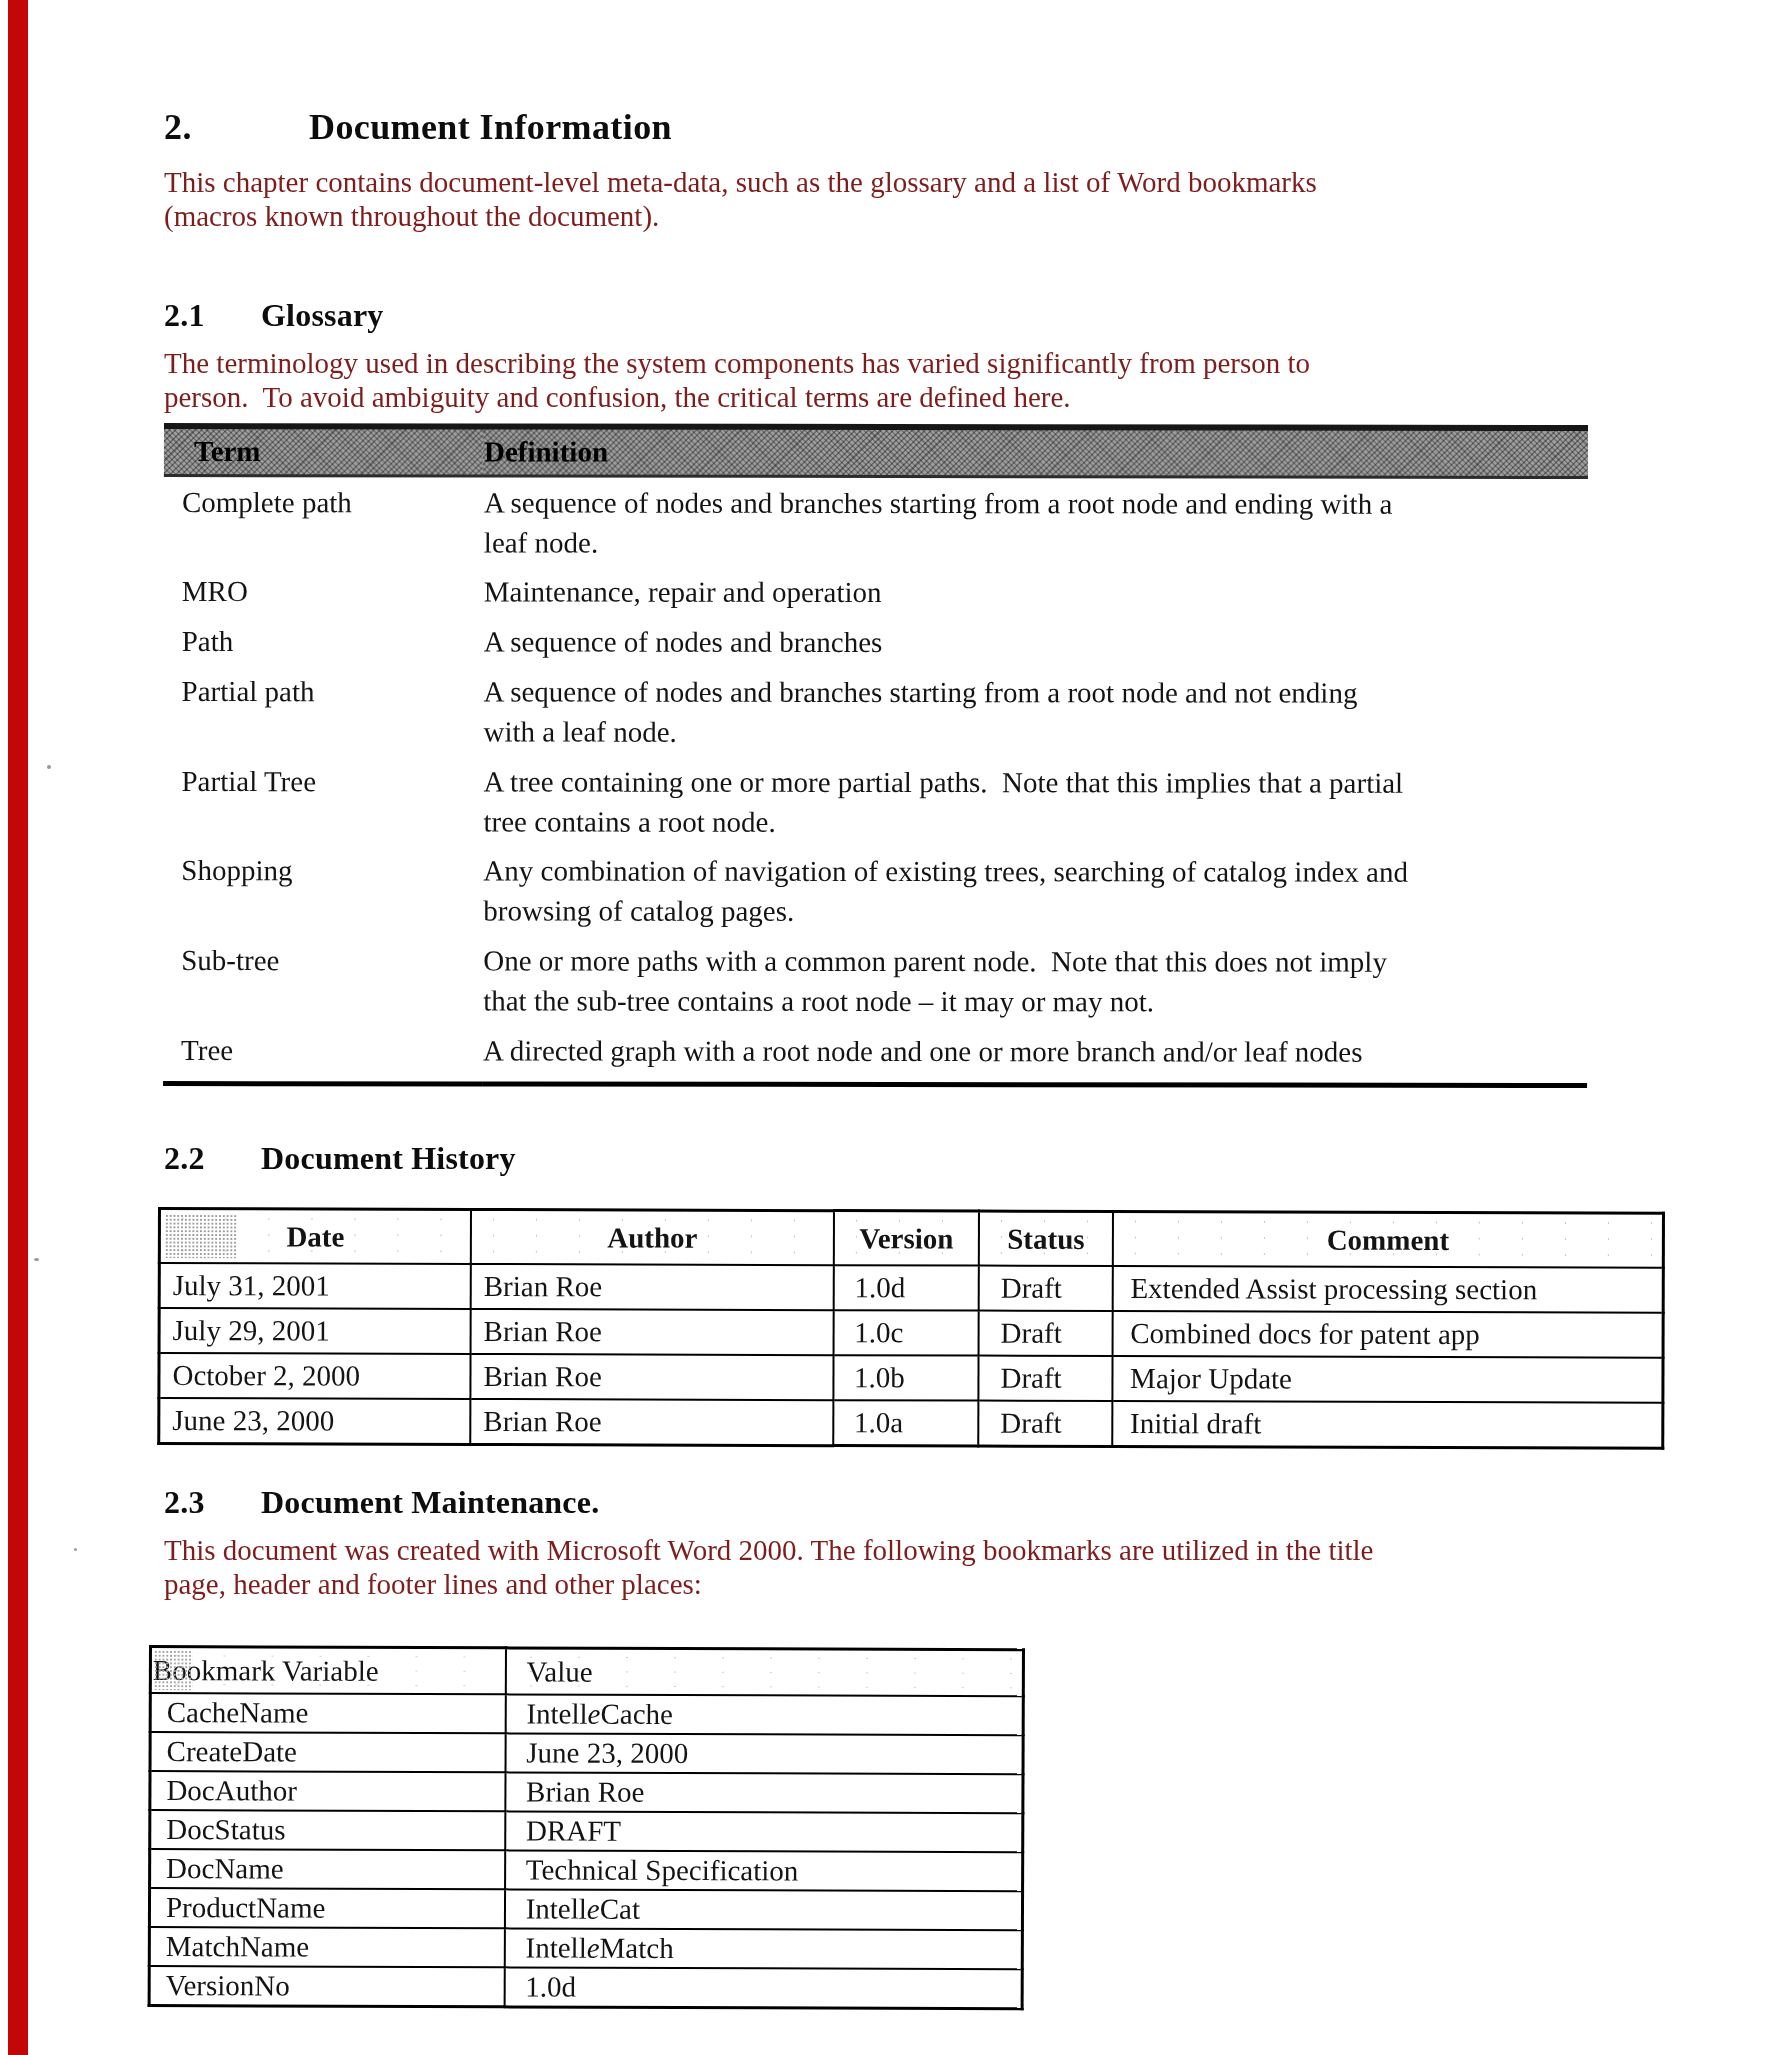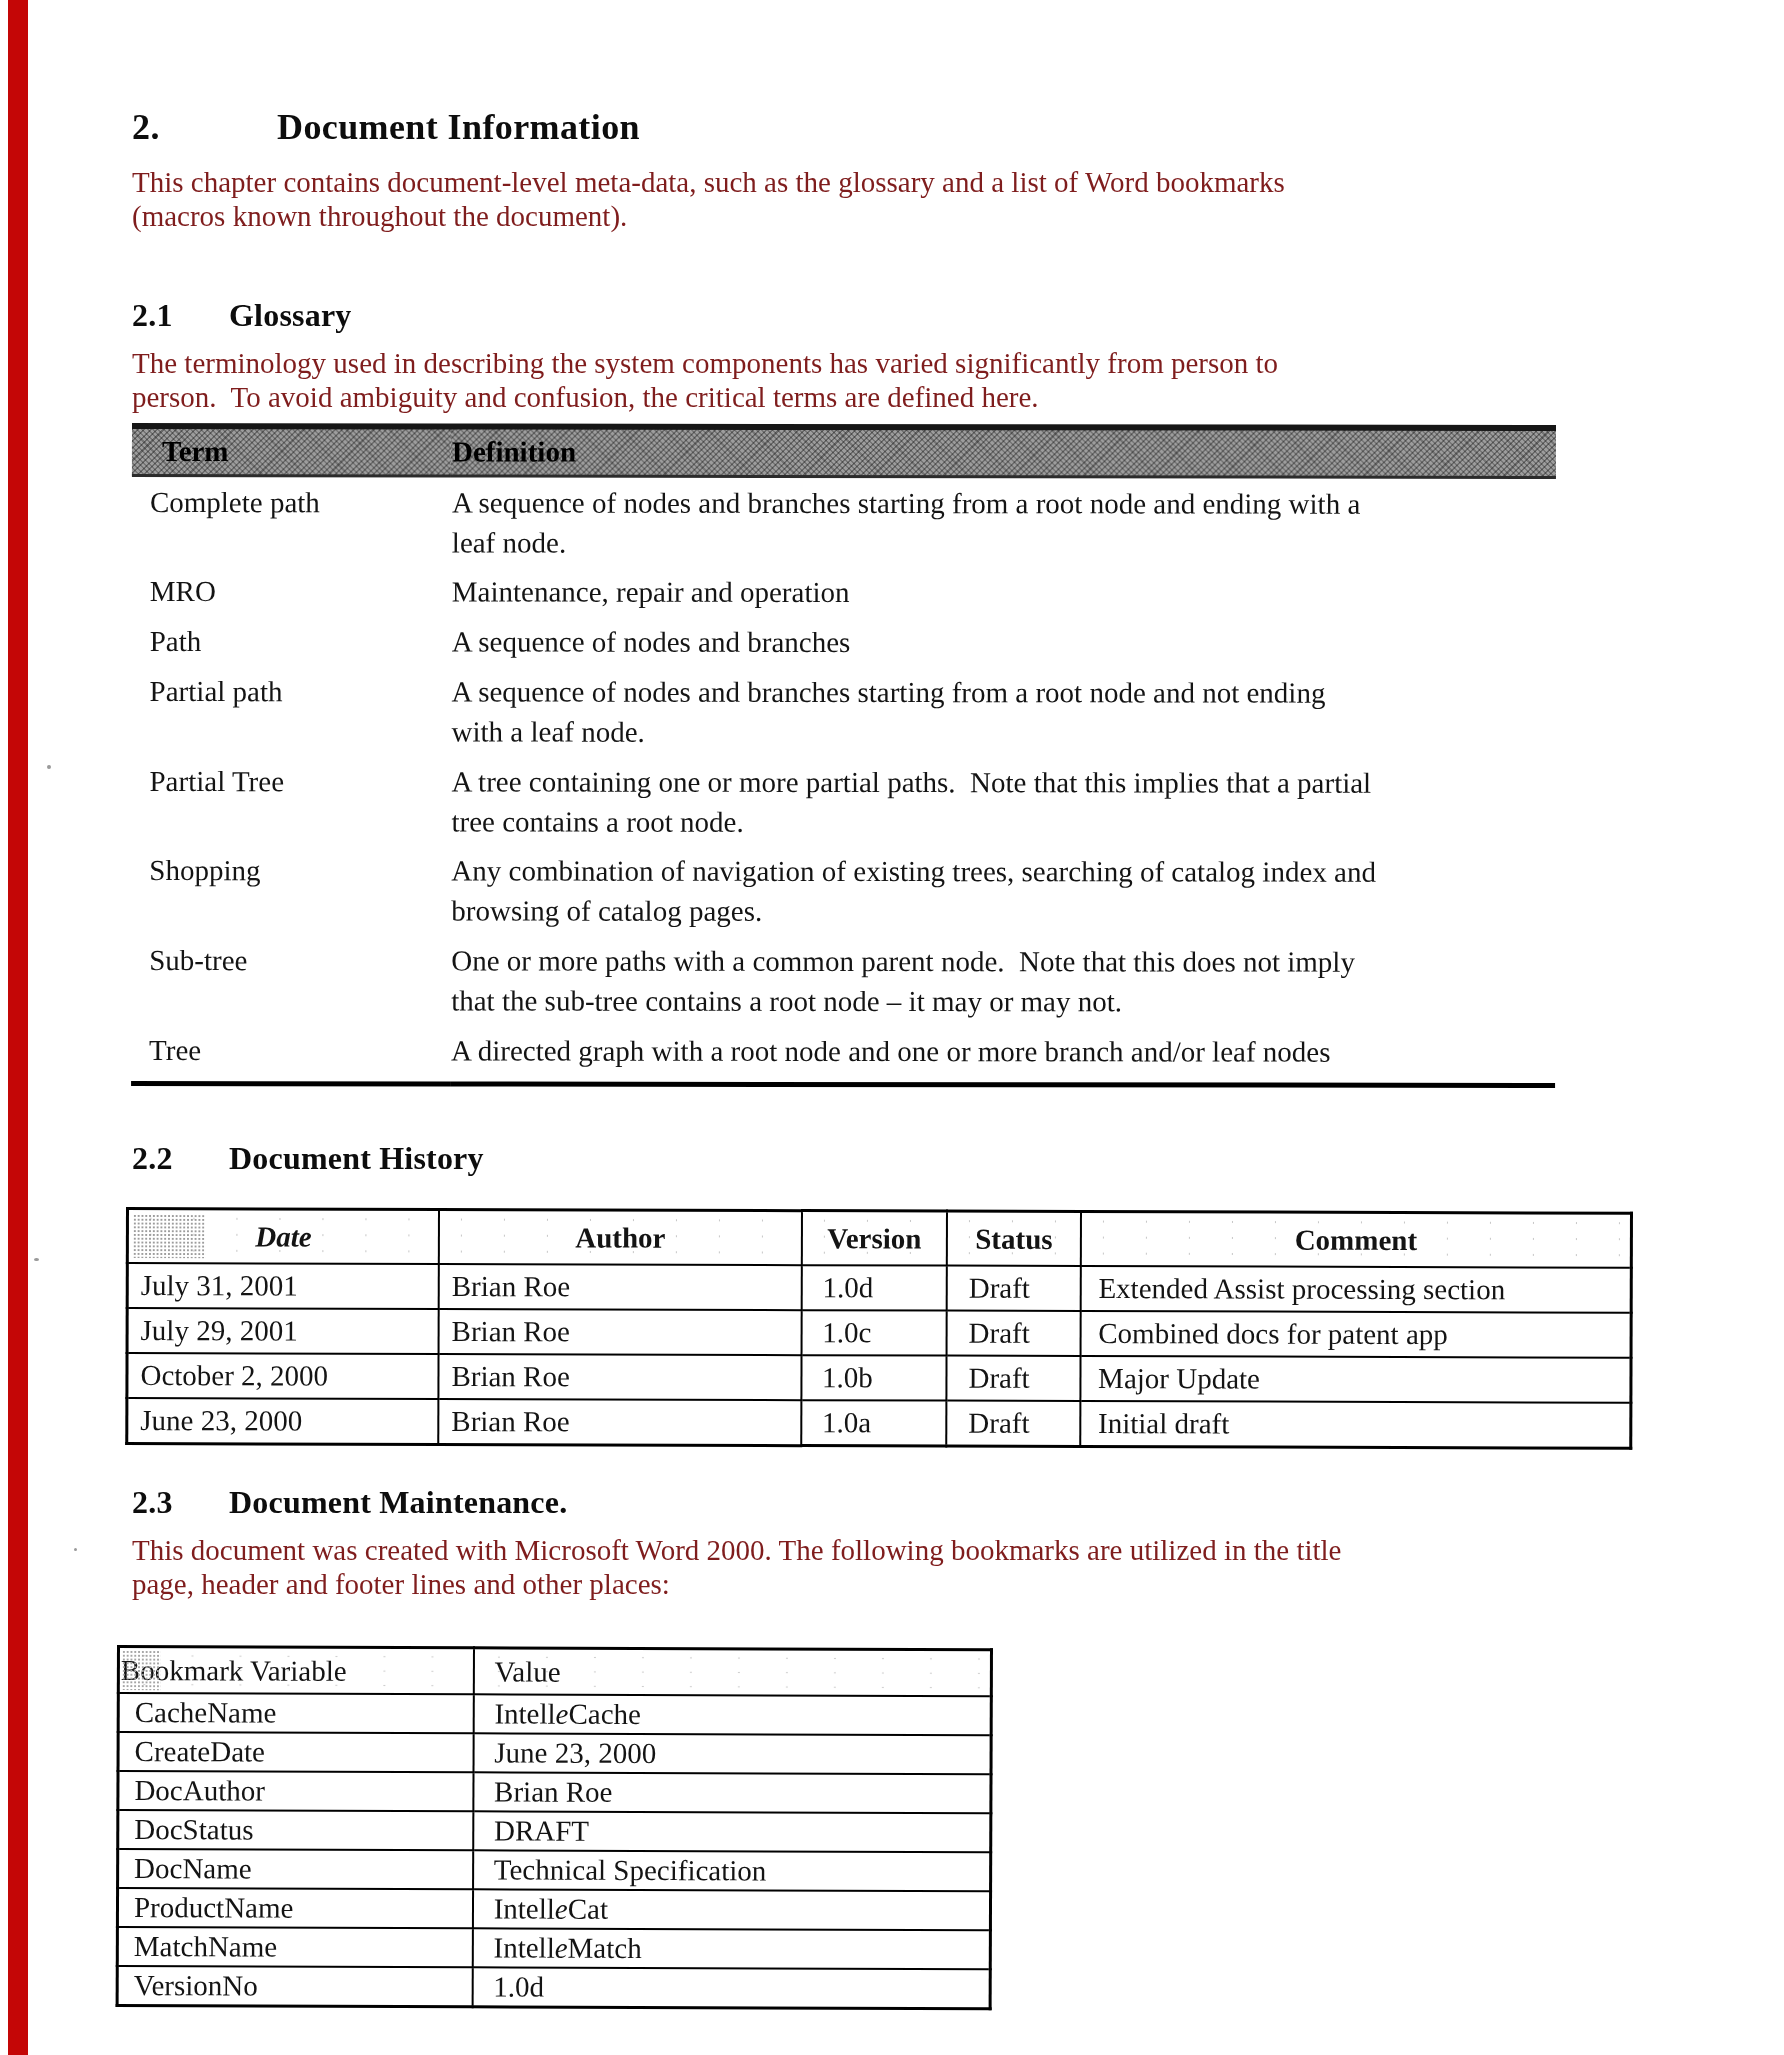--- a/index.html
+++ b/index.html
@@ -9,21 +9,21 @@
     background:#ffffff;
     font-family:"Liberation Serif","DejaVu Serif",serif;
     color:#141414;
     overflow:hidden;
   }
   .red-bar{
     position:absolute;left:7.6px;top:0;width:20.4px;height:2056px;
     background:#c40606;
   }
   .content{
-    position:absolute;left:132px;top:106px;width:1605px;
+    position:absolute;left:164px;top:106px;width:1605px;
   }
   h1,h2{margin:0;font-weight:bold;color:#0d0d0d;}
   h1{font-size:36px;letter-spacing:0.4px;}
   h2{font-size:32px;letter-spacing:0.2px;}
   .hnum1{display:inline-block;min-width:145px;}
   .hnum2{display:inline-block;min-width:97px;}
   .body{
     margin:0;font-size:29px;line-height:34px;
     white-space:pre-wrap;color:#7f1d1d;
   }
@@ -67,21 +67,21 @@
     font-size:29px;
     border:3px solid #000;
   }
   .history-table th,.history-table td{border:2.3px solid #000;}
   .history-table th{
     font-weight:bold;text-align:center;height:50px;position:relative;
     background-image:radial-gradient(circle,#c6c6c6 0.8px,transparent 1.1px);
     background-size:43px 16px;
   }
   .history-table td{height:41px;padding-left:12px;}
-  .ht-date{width:307px;font-style:italic;}
+  .ht-date{width:307px;}
   .ht-author{width:359px;}
   .ht-version{width:141px;}
   .ht-status{width:130px;}
   .ht-comment{width:546px;}
   .history-table td.c-version{padding-left:19.7px;}
   .history-table td.c-status{padding-left:21px;}
   .history-table td.c-comment{padding-left:16.7px;}
   .dot-strip::before{
     content:"";position:absolute;left:3.8px;top:3.8px;bottom:3.8px;width:73px;
     background-image:radial-gradient(#9c9c9c 1px,transparent 1.3px);

